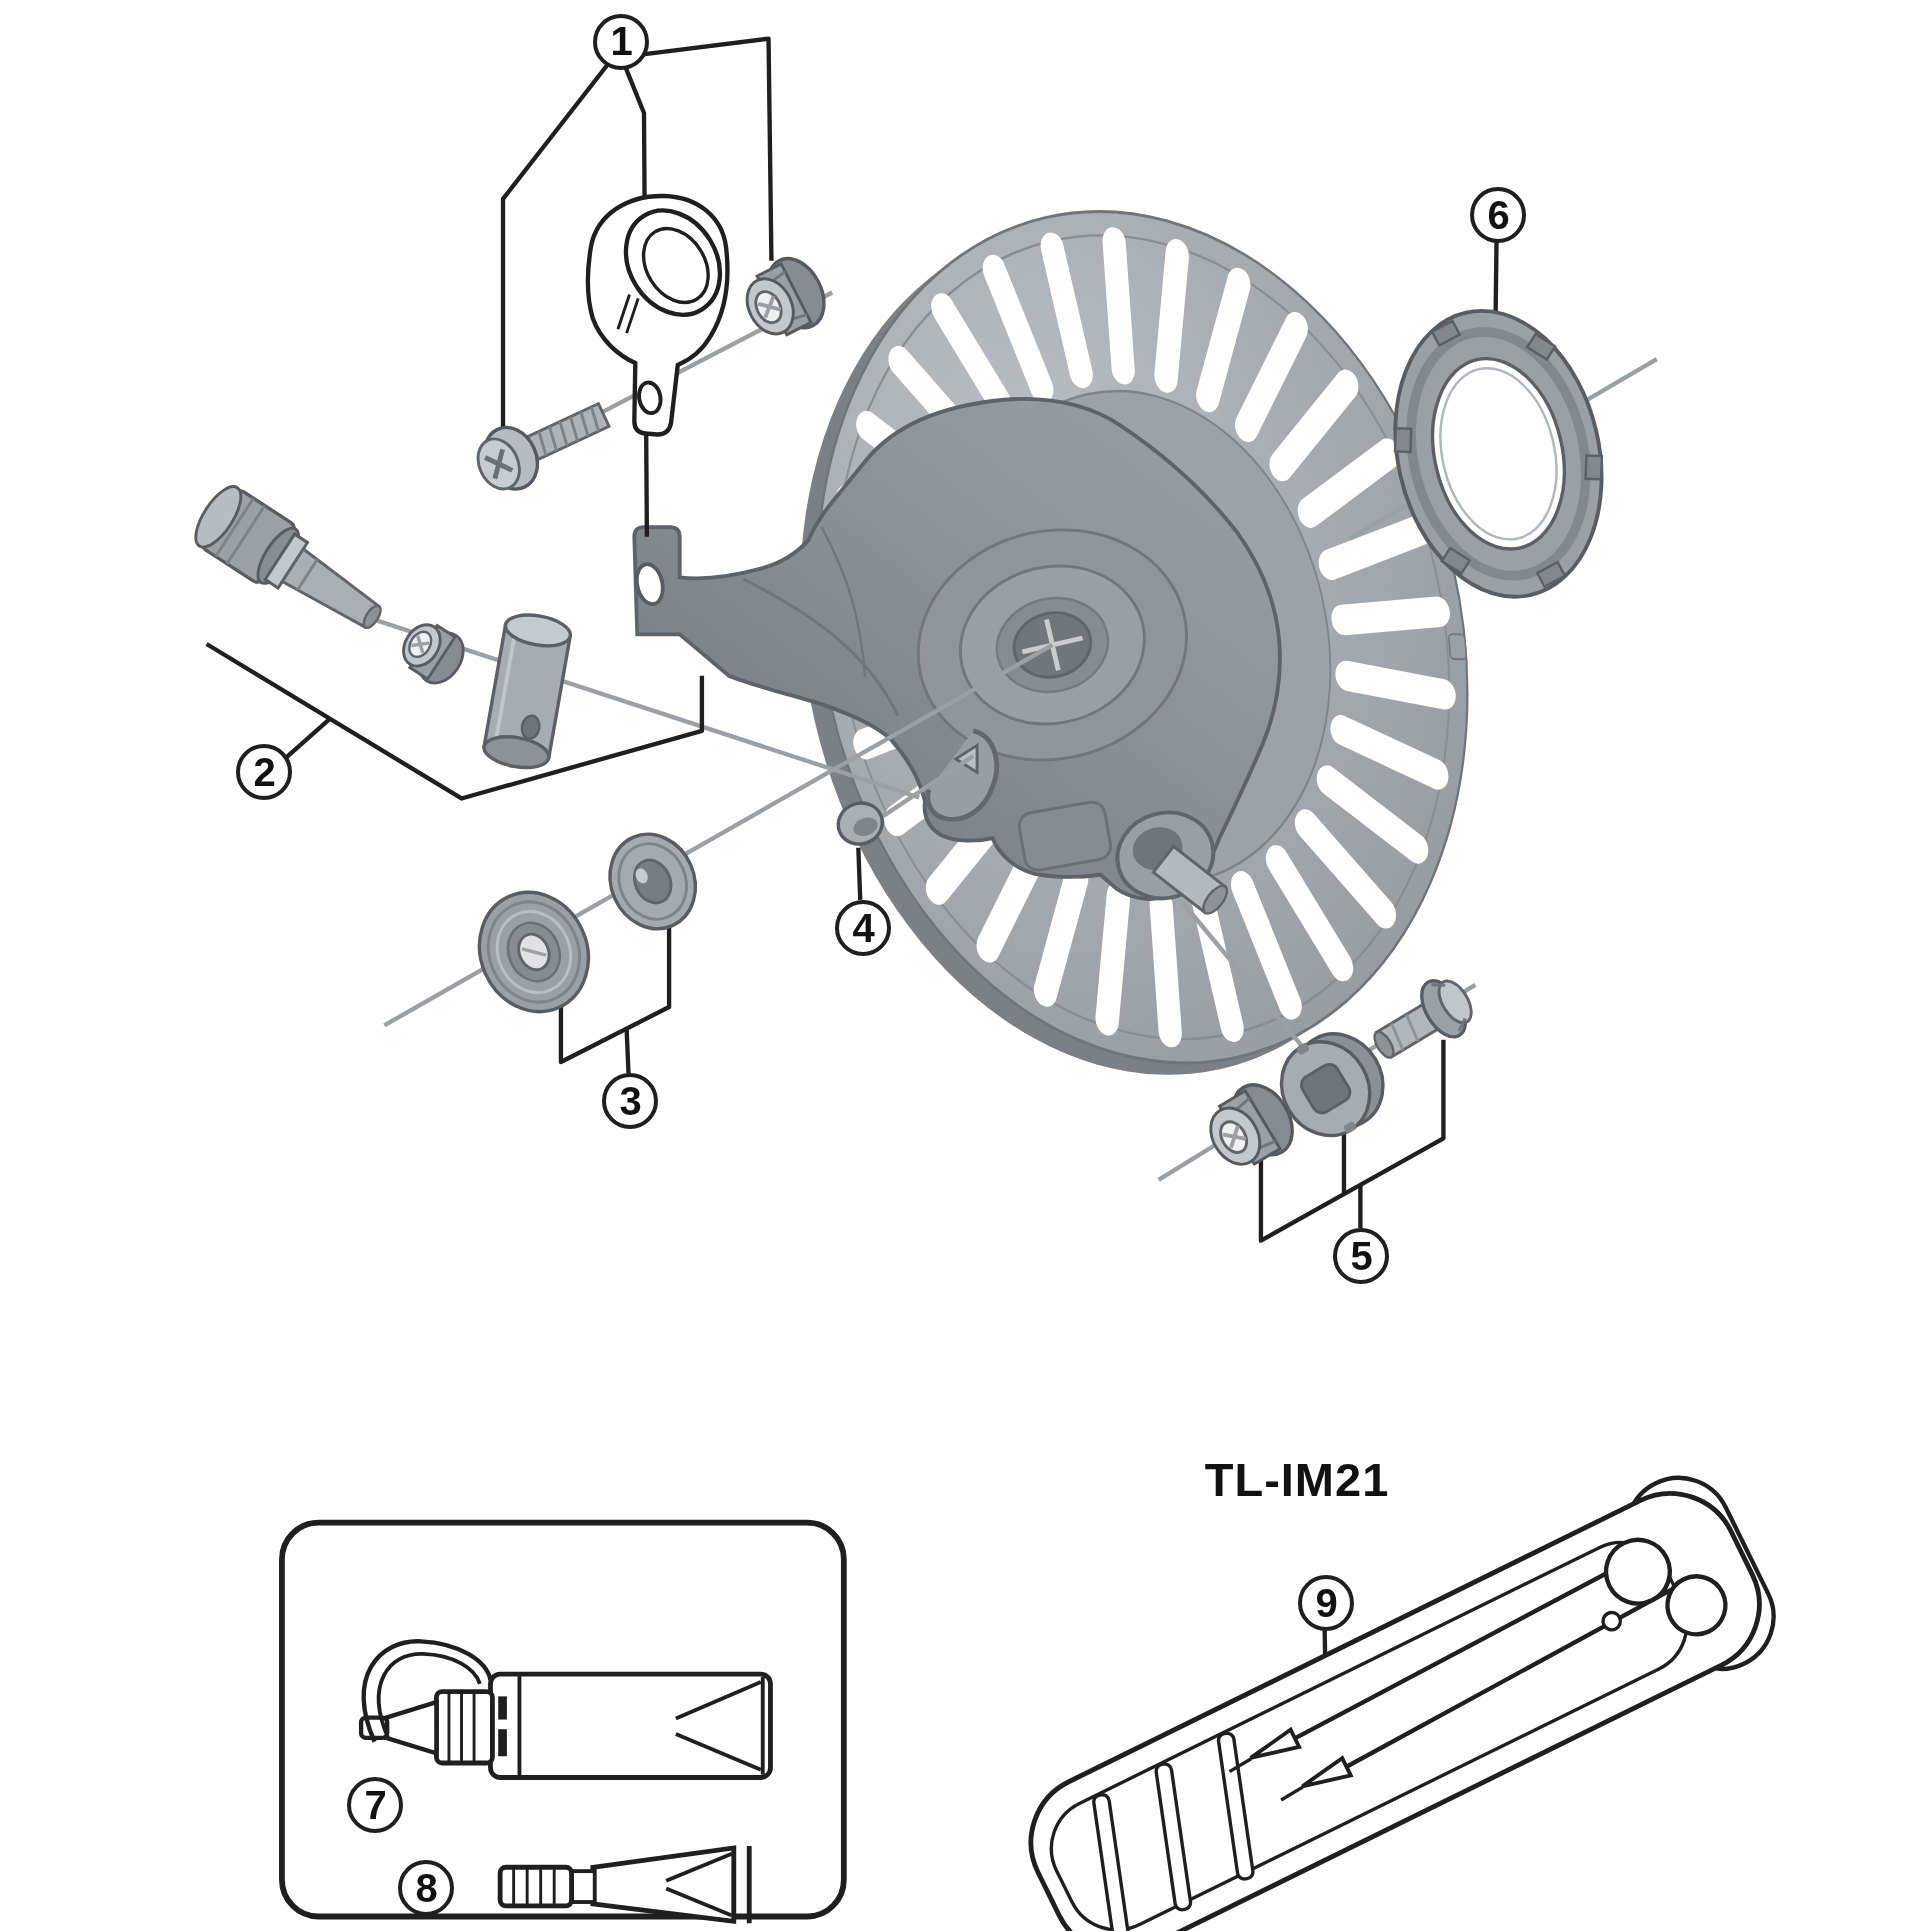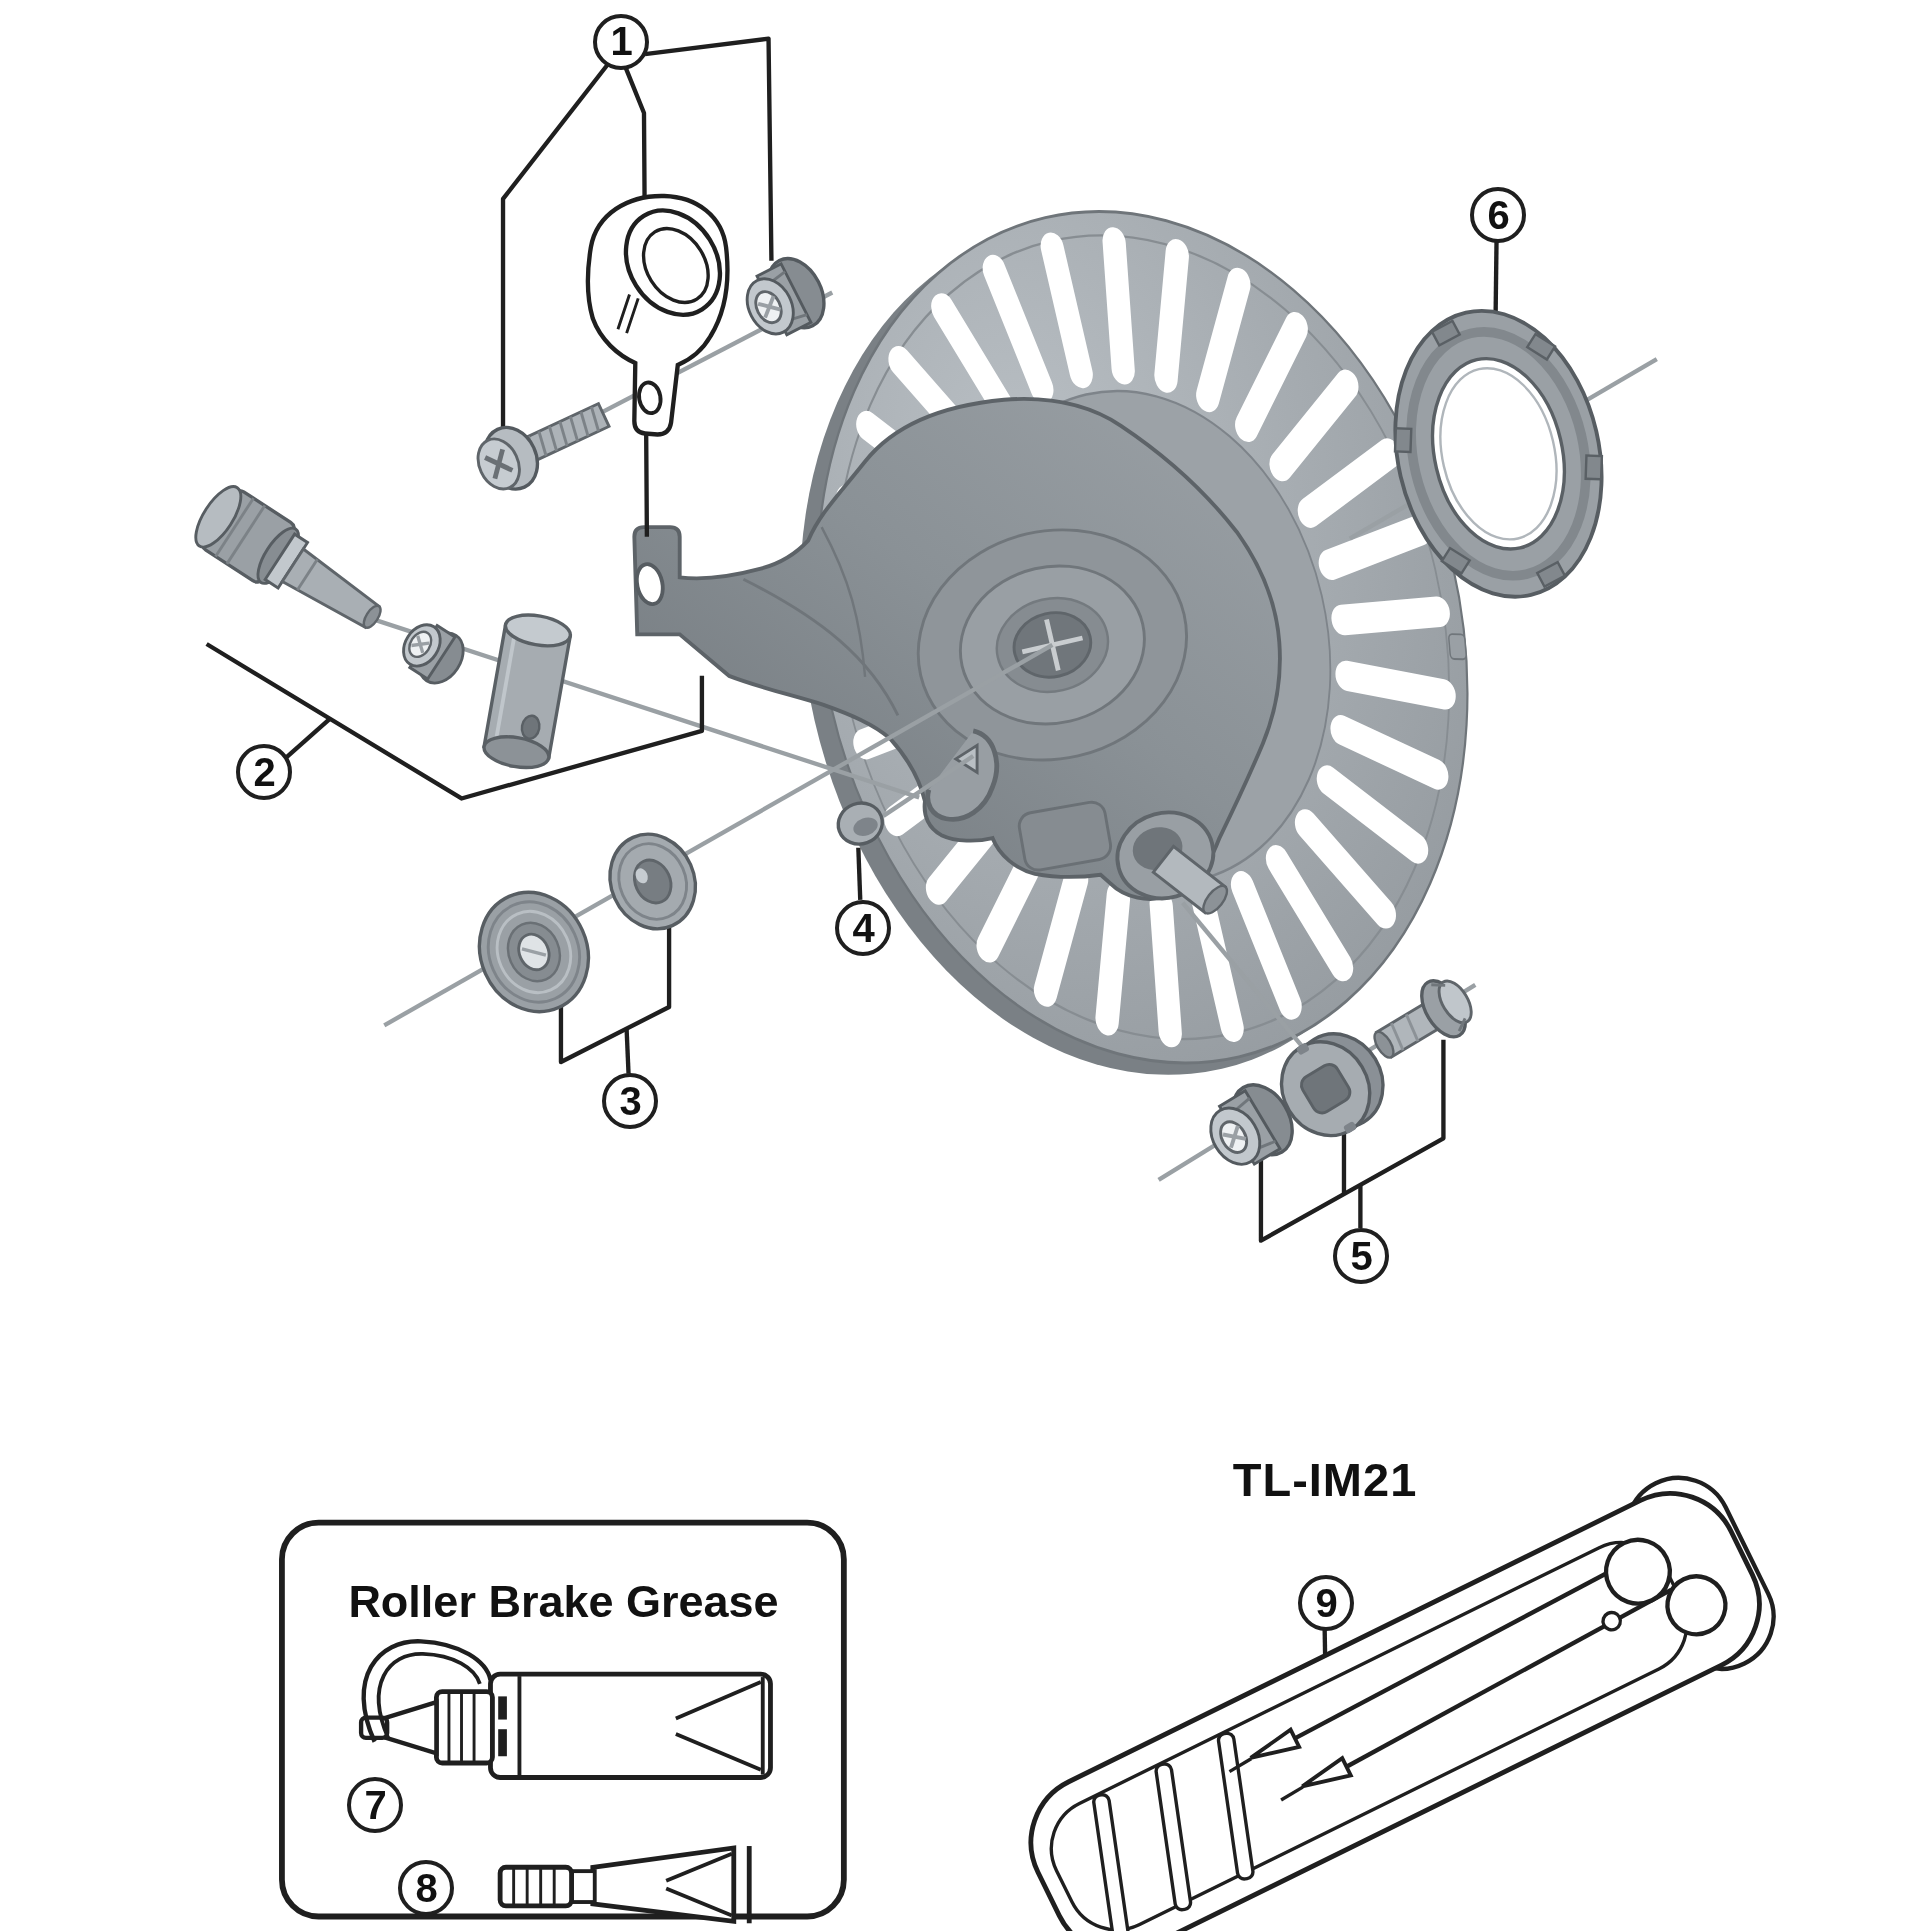--- a/index.html
+++ b/index.html
@@ -5,21 +5,21 @@
   html,body{margin:0;padding:0;background:#ffffff;}
   body{width:1931px;height:1931px;font-family:"Liberation Sans",sans-serif;}
   .stage{position:relative;width:1931px;height:1931px;overflow:hidden;background:#fff;}
   .stage svg{position:absolute;left:0;top:0;}
   .callout{position:absolute;width:56px;height:56px;box-sizing:border-box;
     border:4.8px solid #1f1f1f;border-radius:50%;background:#fff;color:#111;
     display:flex;align-items:center;justify-content:center;
     font-size:40px;font-weight:bold;z-index:4;letter-spacing:-1px;}
   .title{position:absolute;font-weight:bold;color:#111;z-index:3;white-space:nowrap;}
   .title-grease{left:292px;top:1576px;width:543px;text-align:center;font-size:45px;}
-  .title-tool{left:1132px;top:1452px;width:386px;text-align:center;font-size:47px;letter-spacing:1px;}
+  .title-tool{left:1104px;top:1452px;width:386px;text-align:center;font-size:47px;letter-spacing:1px;}
 </style>
 </head>
 <body>
 
 <div class="stage">
 
 <svg viewBox="0 0 2000 2000" width="1931" height="1931">
   <defs>
     <radialGradient id="gDisc" cx="38%" cy="28%" r="85%">
       <stop offset="0%" stop-color="#b9bfc4"></stop>
@@ -338,21 +338,20 @@
       <line x1="-65" y1="18" x2="318" y2="2" stroke-width="4.5"></line>
       <polygon points="-115,16 -65,8 -65,28" stroke-width="4"></polygon>
       <line x1="-115" y1="17" x2="-141" y2="19" stroke-width="3.5"></line>
     </g>
     <circle cx="295" cy="-30" r="33" stroke-width="4.5"></circle>
     <circle cx="334" cy="28" r="30" stroke-width="4.5"></circle>
     <circle cx="248" cy="4" r="9" stroke-width="3.5"></circle>
   </g>
 </svg>
 
-<div class="title title-grease">Roller Brake Grease</div>
 <div class="title title-tool">TL-IM21</div>
 
 <div class="callout" style="left:593px;top:13.5px">
       <span>1</span>
     </div>
 <div class="callout" style="left:236px;top:744px">
       <span>2</span>
     </div>
 <div class="callout" style="left:602px;top:1073px">
       <span>3</span>

